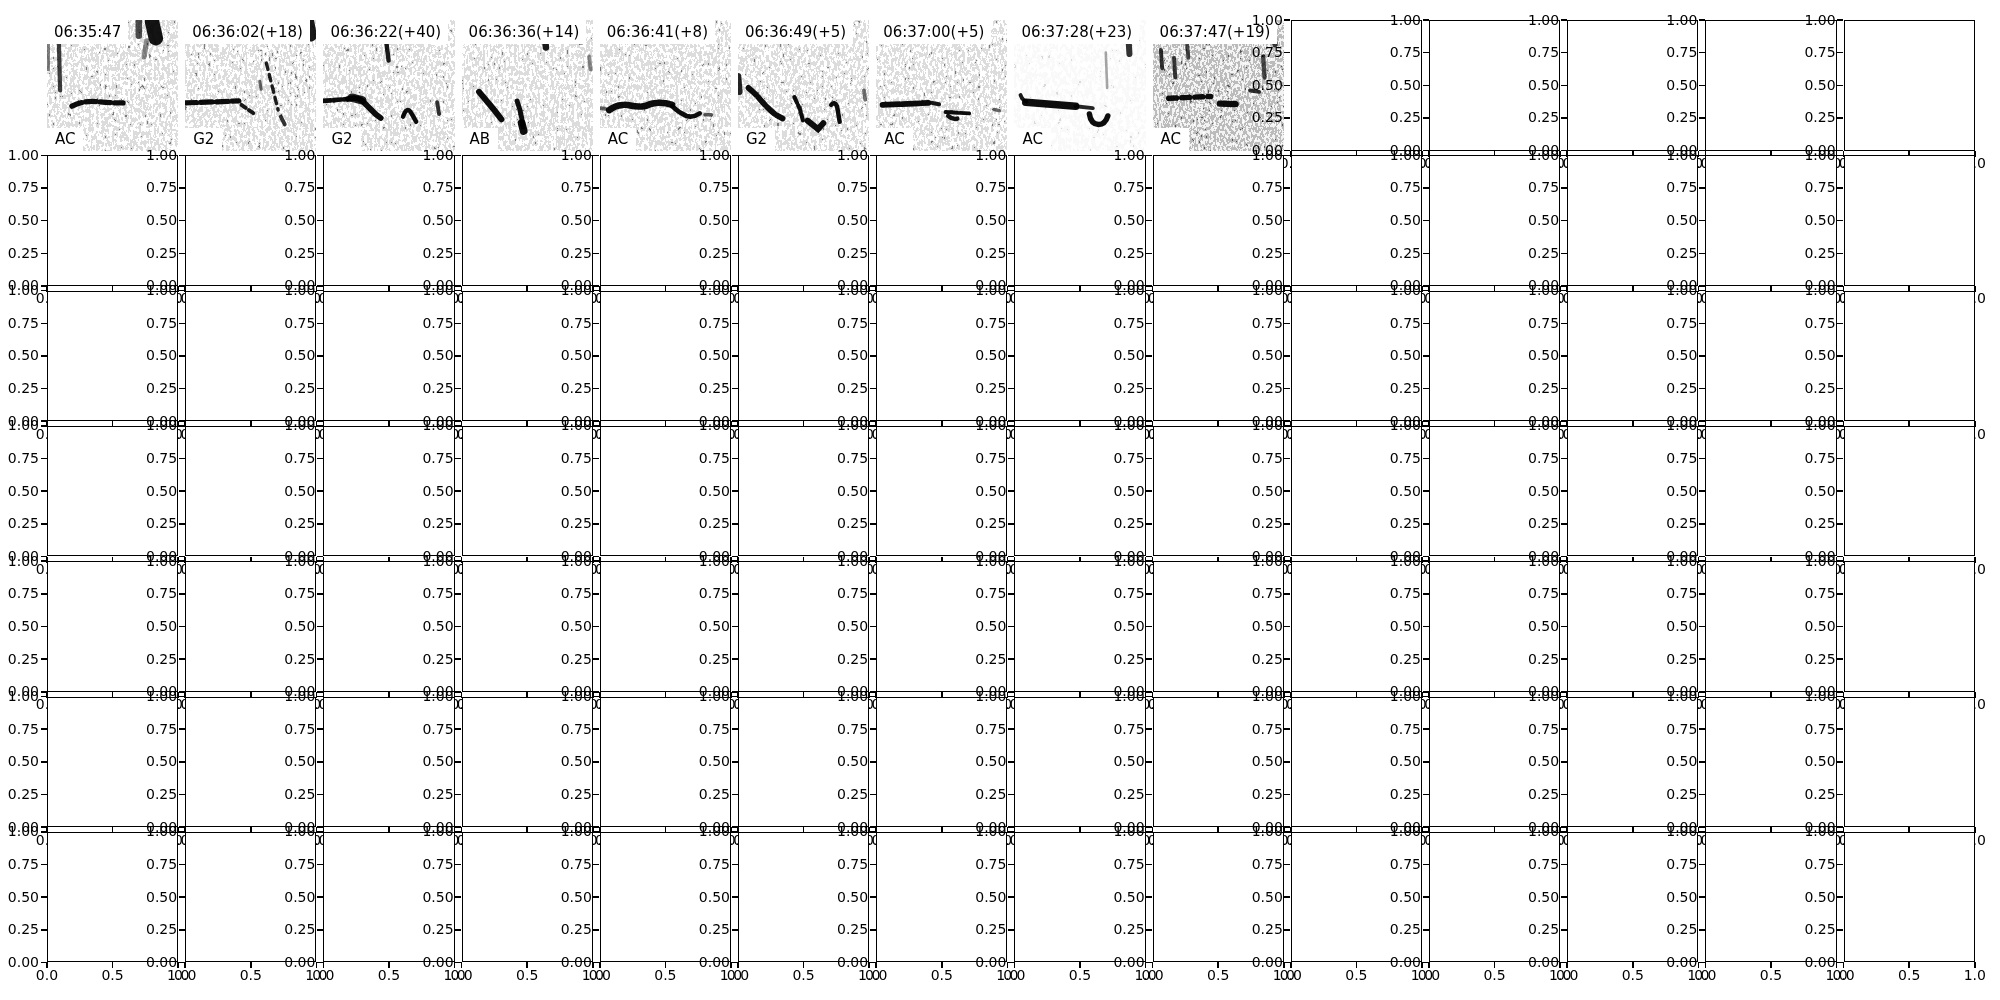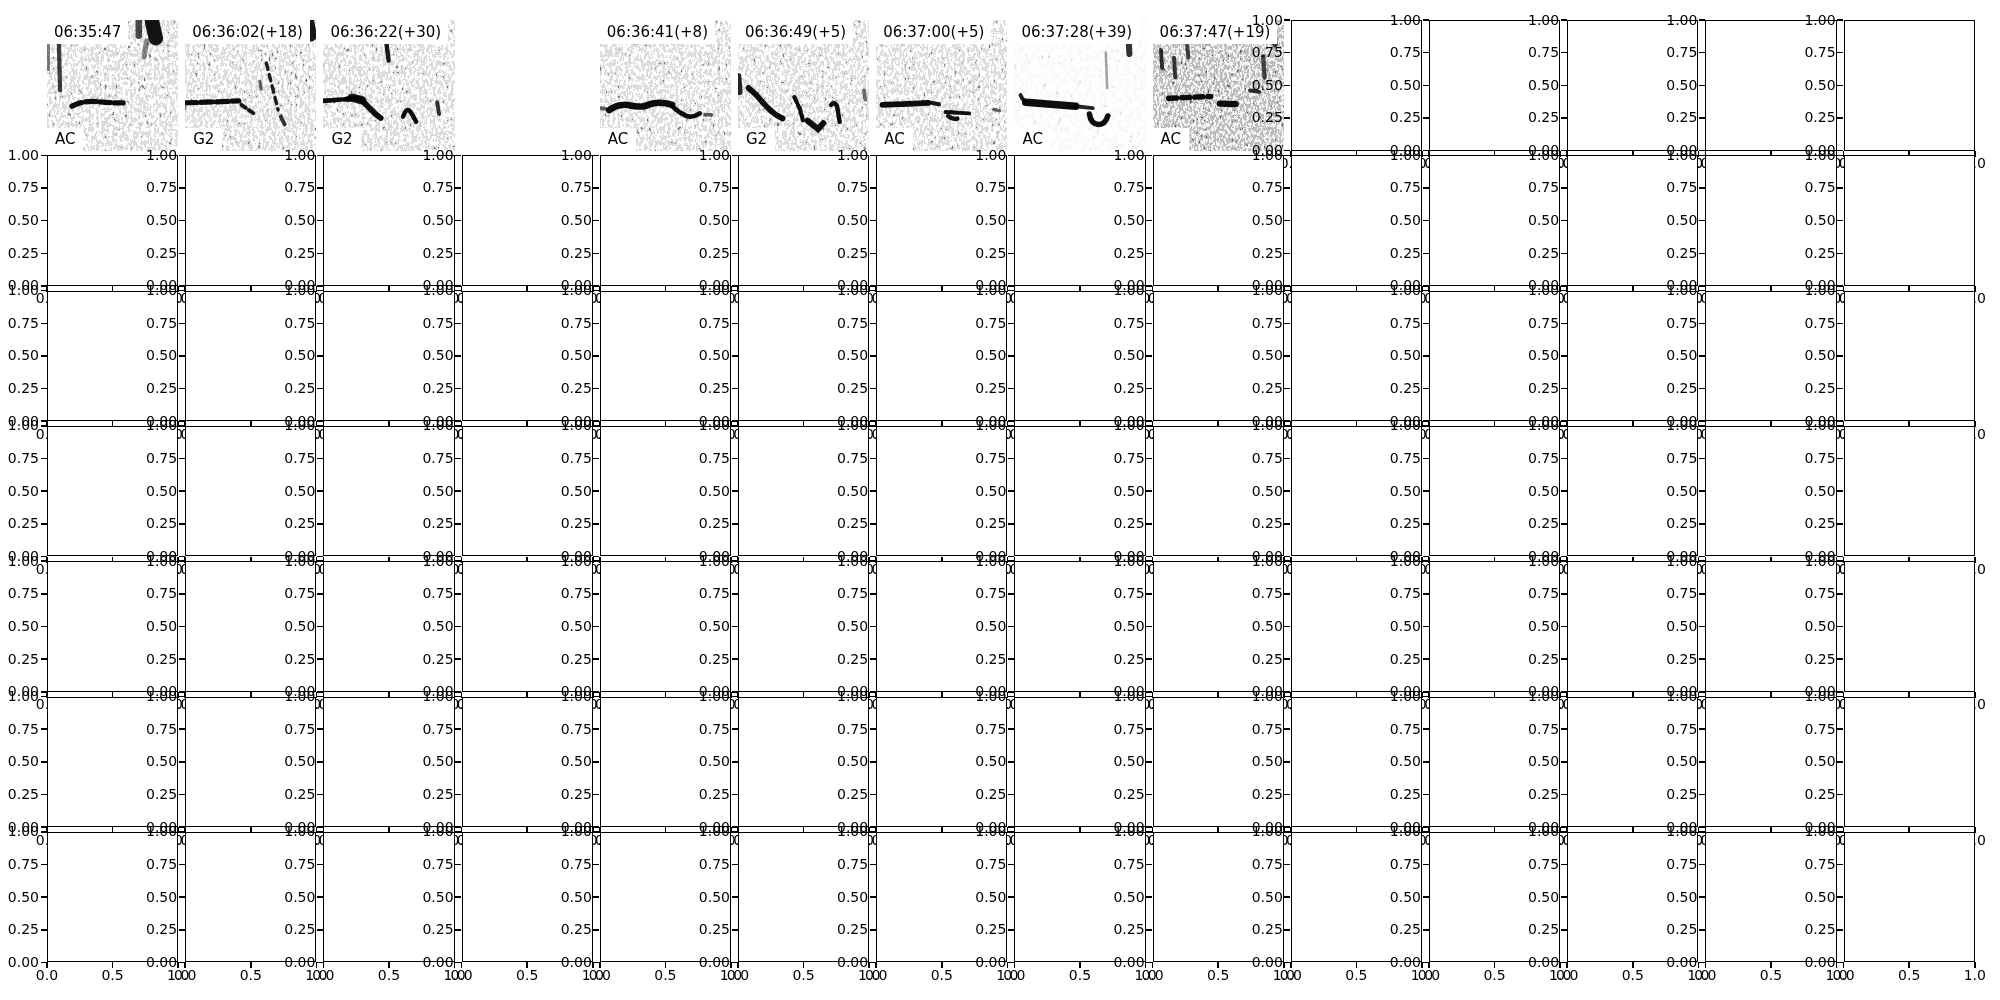--- a/index.html
+++ b/index.html
@@ -154,22 +154,38 @@
         <rect width="100" height="100" filter="url(#noise2)"></rect>
         <g filter="url(#smear)" stroke="#000" fill="none" stroke-linecap="round">
           <path d="M0,62 L19,60.5" stroke-width="3.6" stroke-opacity="0.95" stroke-dasharray="6 2"></path>
           <path d="M19,60.5 Q26,58.5 30,62 Q35,67 40,72 L44,75" stroke-width="4.4" stroke-opacity="0.95"></path>
           <path d="M22,59.5 L30,61.5" stroke-width="6.5" stroke-opacity="0.85"></path>
           <path d="M48,15 L50,31" stroke-width="3.4" stroke-opacity="0.9"></path>
           <path d="M61,74 Q63.5,66.5 66.5,70 Q68.5,73 71,78" stroke-width="3.4" stroke-opacity="0.95"></path>
           <path d="M87,63 L88.5,72" stroke-width="3" stroke-opacity="0.8"></path>
         </g>
       </svg>
-      <div class="tsbox">06:36:22(+30)</div>
+      <div class="tsbox">06:36:22(+40)</div>
       <div class="stbox">G2</div>
+    </div>
+    <div class="panel" style="left:461.59999999999997px;top:20px;width:131.2px;height:130.6px">
+      <svg viewBox="0 0 100 100" preserveAspectRatio="none">
+        <rect width="100" height="100" fill="#fff"></rect>
+        <rect width="100" height="100" filter="url(#noise3)"></rect>
+        <g filter="url(#smear)" stroke="#000" fill="none" stroke-linecap="round">
+          <path d="M13,55 Q18,61 23,67 Q27,72 30,76" stroke-width="4.6" stroke-opacity="0.95"></path>
+          <path d="M42,62 Q44.5,69 45.5,75 L46.5,82" stroke-width="3.8" stroke-opacity="0.95"></path>
+          <path d="M45.5,79 L47,85" stroke-width="6" stroke-opacity="0.95"></path>
+          <path d="M62,5 L64,21" stroke-width="5" stroke-opacity="0.9"></path>
+          <path d="M88,5 L91,15" stroke-width="7.5" stroke-opacity="0.8"></path>
+          <path d="M97,28 L98,38" stroke-width="3" stroke-opacity="0.45"></path>
+        </g>
+      </svg>
+      <div class="tsbox">06:36:36(+14)</div>
+      <div class="stbox">AB</div>
     </div>
     <div class="panel" style="left:599.8px;top:20px;width:131.2px;height:130.6px">
       <svg viewBox="0 0 100 100" preserveAspectRatio="none">
         <rect width="100" height="100" fill="#fff"></rect>
         <rect width="100" height="100" filter="url(#noise4)"></rect>
         <g filter="url(#smear)" stroke="#000" fill="none" stroke-linecap="round">
           <path d="M7,69 Q14,63.5 23,65.5 Q32,67.5 38,64.5 Q46,62 55,65" stroke-width="5" stroke-opacity="0.95" stroke-dasharray="11 2"></path>
           <path d="M55,66 Q60,71 66,73.5 Q71,75 76,71.5" stroke-width="3.6" stroke-opacity="0.95"></path>
           <path d="M80,72.5 L85,72.5" stroke-width="2.6" stroke-opacity="0.65"></path>
           <path d="M0,67.5 L4,68" stroke-width="3" stroke-opacity="0.6"></path>
@@ -215,21 +231,21 @@
         <rect width="100" height="100" filter="url(#noise7)"></rect>
         <g filter="url(#smear)" stroke="#000" fill="none" stroke-linecap="round">
           <path d="M5,57.5 Q6.5,61.5 9.5,62.5" stroke-width="3" stroke-opacity="0.9"></path>
           <path d="M9,63 L47,66" stroke-width="5.8" stroke-opacity="0.95"></path>
           <path d="M47,66 L60,67.5" stroke-width="3" stroke-opacity="0.85"></path>
           <path d="M57.5,72 Q58.5,79.5 64.5,80 Q69.5,80 71.5,73.5" stroke-width="4.2" stroke-opacity="0.95"></path>
           <path d="M86.5,1 L88,26" stroke-width="4.6" stroke-opacity="0.8"></path>
           <path d="M70,25 L71,52" stroke-width="2" stroke-opacity="0.35"></path>
         </g>
       </svg>
-      <div class="tsbox">06:37:28(+39)</div>
+      <div class="tsbox">06:37:28(+23)</div>
       <div class="stbox">AC</div>
     </div>
     <div class="panel" style="left:1152.6px;top:20px;width:131.2px;height:130.6px">
       <svg viewBox="0 0 100 100" preserveAspectRatio="none">
         <rect width="100" height="100" fill="#fff"></rect>
         <rect width="100" height="100" filter="url(#noise8)"></rect>
         <g filter="url(#smear)" stroke="#000" fill="none" stroke-linecap="round">
           <path d="M12,60 L44,58.5" stroke-width="4.2" stroke-opacity="0.95" stroke-dasharray="6 4"></path>
           <path d="M51,64 L63,64.5" stroke-width="4.8" stroke-opacity="0.95"></path>
           <path d="M6,23 L7,37" stroke-width="3" stroke-opacity="0.8"></path>

